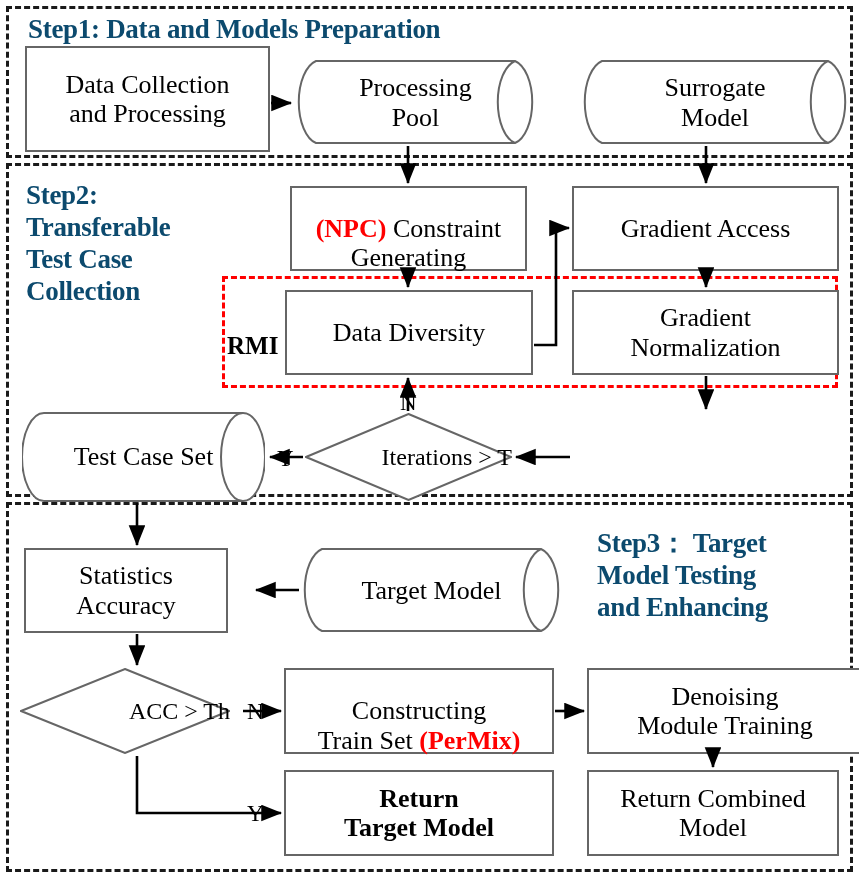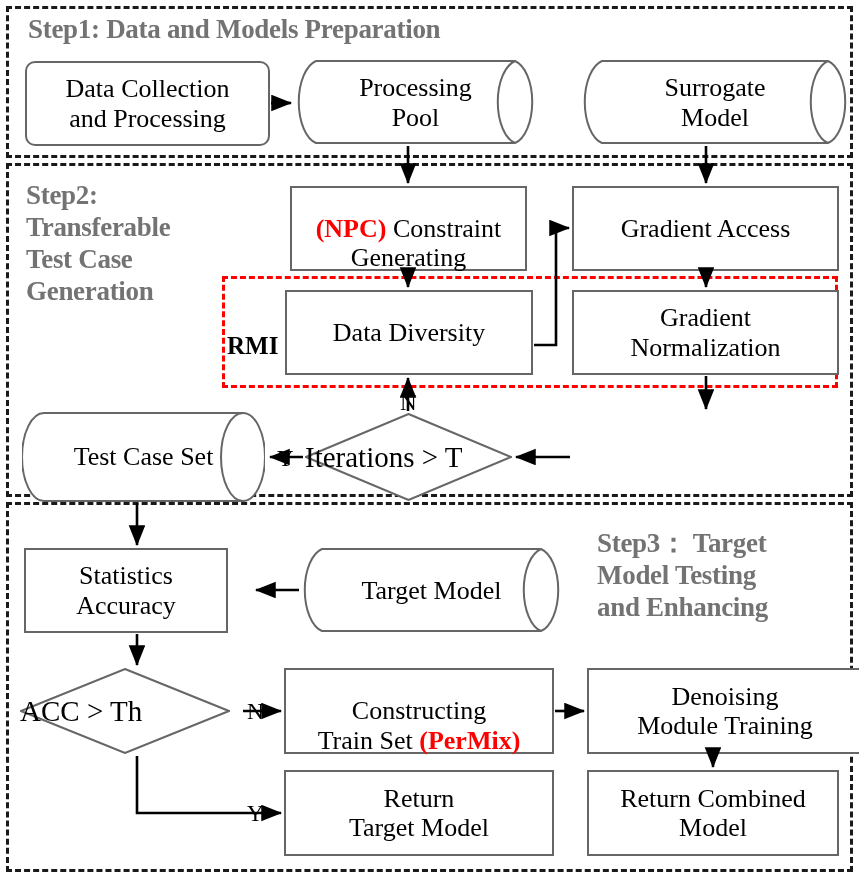--- a/index.html
+++ b/index.html
@@ -26,21 +26,21 @@
     background:transparent;
   }
 
   
   .step-title{
     position:absolute;
     font-family:"Liberation Serif","DejaVu Serif",serif;
     font-weight:bold;
     font-size:27px;
     line-height:1.18;
-    color:#737373;
+    color:#0c4a6e;
     white-space:pre-line;
     letter-spacing:-0.3px;
   }
 
   
   .node{
     position:absolute;
     box-sizing:border-box;
     border:2px solid #666;
     background:#fff;
@@ -62,22 +62,22 @@
     line-height:1.12;
     white-space:pre-line;
     box-sizing:border-box;
   }
   .cyl .cylsvg{position:absolute;left:0;top:0;width:100%;height:100%;}
   .cyl .txt{position:relative;z-index:2;padding:0 26px;}
 
   
   .diamond{
     position:absolute;
-    display:flex;align-items:center;justify-content:flex-start;
-    font-size:29px;
+    display:flex;align-items:center;justify-content:flex-end;
+    font-size:24px;
     text-align:center;
     box-sizing:border-box;
   }
   .diamond .dsvg{position:absolute;left:0;top:0;width:100%;height:100%;}
   .diamond .txt{position:relative;z-index:2;}
 
   
   .edge-label{
     position:absolute;
     font-size:23px;
@@ -106,26 +106,26 @@
   <div class="step-frame" style="left:6px;top:163px;width:847px;height:334px;"></div>
   <div class="step-frame" style="left:6px;top:502px;width:847px;height:370px;"></div>
 
   <div class="red-frame" style="left:222px;top:276px;width:616px;height:112px;"></div>
   <div class="rmi-tag" style="left:227px;top:333px;">RMI</div>
 
   <div class="step-title" style="left:28px;top:14px;">Step1: Data and Models Preparation</div>
   <div class="step-title" style="left:26px;top:180px;">Step2:
 Transferable
 Test Case
-Generation</div>
+Collection</div>
   <div class="step-title" style="left:597px;top:528px;">Step3： Target
 Model Testing
 and Enhancing</div>
 
-  <div class="node" style="left:25px;top:61px;width:245px;height:85px;border-radius:10px;">
+  <div class="node" style="left:25px;top:46px;width:245px;height:106px;">
     <span class="txt">Data Collection
 and Processing</span>
   </div>
 
   <div class="cyl" style="left:294px;top:60px;width:243px;height:85px;">
     <svg class="cylsvg" viewBox="0 0 243 85" preserveAspectRatio="none">
       <path d="M22,1 L221,1 A22,42 0 0 1 221,83 L22,83 A22,42 0 0 1 22,1 Z" fill="#fff" stroke="#666" stroke-width="2"></path>
       <path d="M221,1 A22,42 0 0 0 221,83" fill="none" stroke="#666" stroke-width="2"></path>
     </svg>
     <span class="txt">Processing
@@ -202,21 +202,21 @@
       <span>Constructing
 Train Set </span><span class="red">(PerMix)</span>
     </span>
   </div>
 
   <div class="node" style="left:587px;top:668px;width:276px;height:86px;">
     <span class="txt">Denoising
 Module Training</span>
   </div>
 
-  <div class="node" style="left:284px;top:770px;width:270px;height:86px;">
+  <div class="node" style="left:284px;top:770px;width:270px;height:86px;font-weight:bold;">
     <span class="txt">Return
 Target Model</span>
   </div>
 
   <div class="node" style="left:587px;top:770px;width:252px;height:86px;">
     <span class="txt">Return Combined
 Model</span>
   </div>
 
   <div class="edge-label" style="left:400px;top:391px;">N</div>

